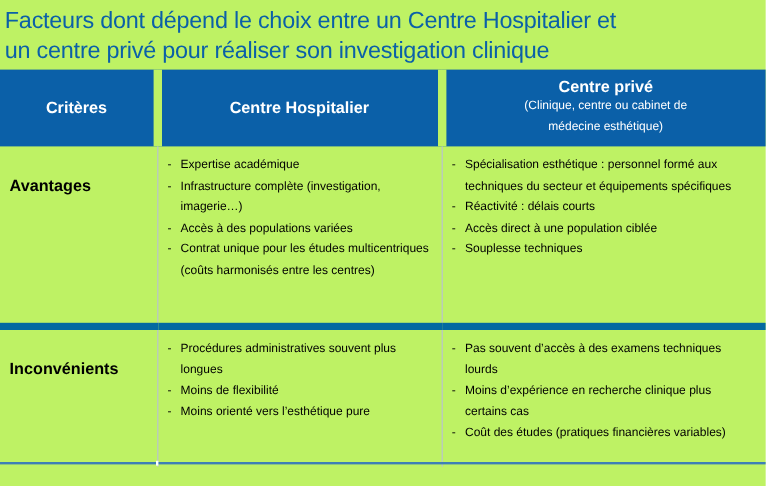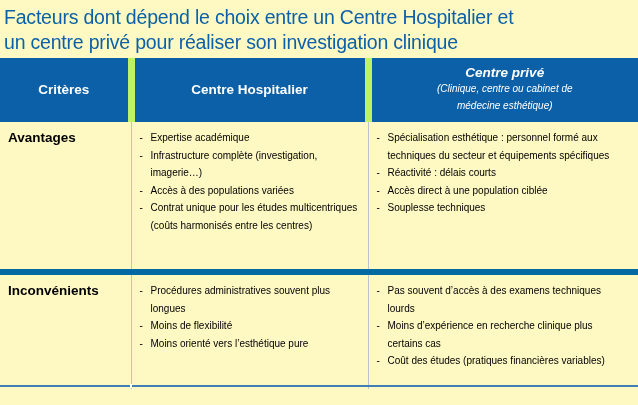--- a/index.html
+++ b/index.html
@@ -11,21 +11,21 @@
     width: 638px;
     height: 405px;
     overflow: hidden;
     font-family: "Liberation Sans", sans-serif;
     color: #000000;
   }
   #page {
     position: relative;
     width: 638px;
     height: 405px;
-    background: #fef9c3;
+    background: #bef264;
   }
 
   
   .title-block {
     position: absolute;
     left: 0px;
     top: 0px;
     width: 638px;
     height: 58px;
     padding: 5px 4px 0 4px;
@@ -57,21 +57,21 @@
     background: #0b60a8;
     color: #ffffff;
   }
   .thead-row .hcell {
     vertical-align: middle;
     padding: 6px 8px 8px 8px;
     box-sizing: border-box;
     height: 62px;
     border-right: 7px solid #bef264;
   }
-  .thead-row .hcell.last { border-right: none; font-style: italic; }
+  .thead-row .hcell.last { border-right: none; }
   .thead-row .hcell.top-align { vertical-align: top; padding-top: 6px; }
 
   .h-title {
     font-size: 13.5px;
     font-weight: bold;
     line-height: 17px;
   }
   .h-sub {
     font-size: 10px;
     font-weight: 400;
@@ -89,20 +89,21 @@
 
   .row-avantages > td { height: 150px; padding: 7px 8px 4px 8px; }
   .row-incon > td     { height: 117px; padding: 7px 8px 4px 8px; }
 
   .row-incon > td { border-top: 6px solid #0369a1; }
 
   .rowlabel {
     font-size: 13.5px;
     font-weight: bold;
     line-height: 17px;
+    margin-top: 17px;
   }
 
   ul.bullets {
     list-style: none;
     margin: 0;
     padding: 0;
     font-size: 10px;
     line-height: 17.5px;
   }
   ul.bullets > li {

